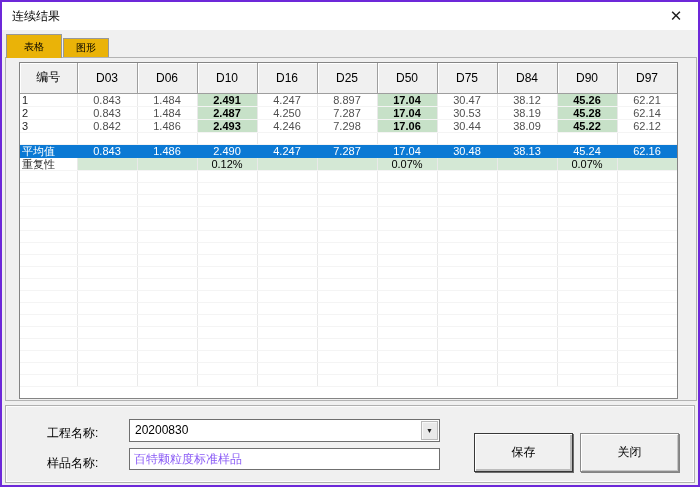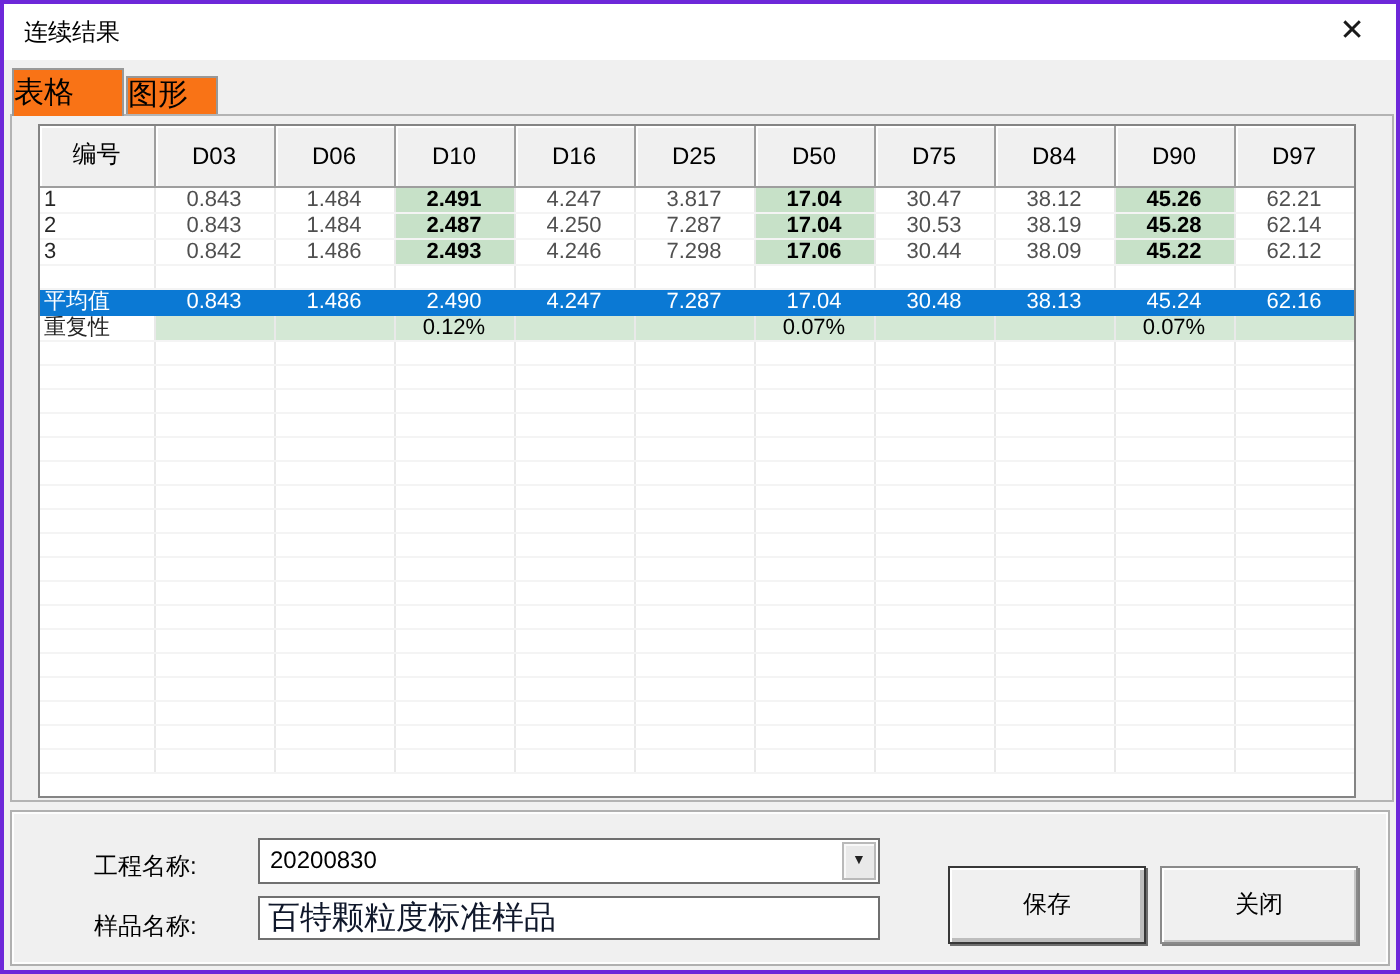--- a/index.html
+++ b/index.html
@@ -13,21 +13,21 @@
 
   
   .titlebar { position:absolute; left:0; top:0; width:100%; height:28px; background:#ffffff; }
   .title { position:absolute; left:10px; top:0; line-height:28px; font-size:12px; color:#000; }
   .close-btn {
     position:absolute; right:6px; top:0; width:32px; height:28px;
     text-align:center; line-height:28px; font-size:15px; color:#1a1a1a; cursor:default;
   }
 
   
-  .tab { position:absolute; background:#f97316; font-size:15px; text-align:left; color:#000; }
+  .tab { position:absolute; background:#eab308; font-size:10px; text-align:center; color:#000; }
   .tab.active {
     left:4px; top:32px; width:56px; height:24px; line-height:23px;
     border:1px solid #989898; border-bottom:none; z-index:3;
   }
   .tab.inactive {
     left:61px; top:36px; width:46px; height:19px; line-height:18px;
     border:1px solid #989898; border-bottom:none;
   }
 
   
@@ -69,21 +69,21 @@
   }
   .combo-value { position:absolute; left:5px; top:0; line-height:21px; font-size:12px; color:#000; }
   .combo-btn {
     position:absolute; right:1px; top:1px; width:17px; height:19px; background:#e9e9e9;
     border:1px solid #b9b9b9; box-shadow:inset 1px 1px 0 #f8f8f8;
     text-align:center; line-height:17px; font-size:7px; color:#222;
   }
 
   .textinput {
     position:absolute; left:127px; top:446px; width:311px; height:22px;
-    background:#fff; border:1px solid #6f6f6f; font-size:16px; color:#0f172a;
+    background:#fff; border:1px solid #6f6f6f; font-size:12px; color:#8b5cf6;
     padding-left:4px; font-family:Liberation Sans, sans-serif;
   }
 
   .btn {
     position:absolute; top:431px; width:99px; height:39px; background:#f0f0f0;
     font-size:12px; color:#000; font-family:inherit; cursor:default;
     border:1px solid #8a8a8a;
     box-shadow: inset 1px 1px 0 #ffffff, inset -1px -1px 0 #c6c6c6, 1px 1px 0 #838383;
   }
   .btn-save { left:472px; border-color:#383838; box-shadow: inset 1px 1px 0 #ffffff, inset -2px -2px 0 #bdbdbd, 1px 1px 0 #6e6e6e; }
@@ -134,21 +134,21 @@
             <th>D97</th>
           </tr>
       </thead>
       <tbody>
           <tr class="data">
             <td class="first">1</td>
             <td>0.843</td>
             <td>1.484</td>
             <td class="hl">2.491</td>
             <td>4.247</td>
-            <td>3.817</td>
+            <td>8.897</td>
             <td class="hl">17.04</td>
             <td>30.47</td>
             <td>38.12</td>
             <td class="hl">45.26</td>
             <td>62.21</td>
           </tr>
           <tr class="data">
             <td class="first">2</td>
             <td>0.843</td>
             <td>1.484</td>

